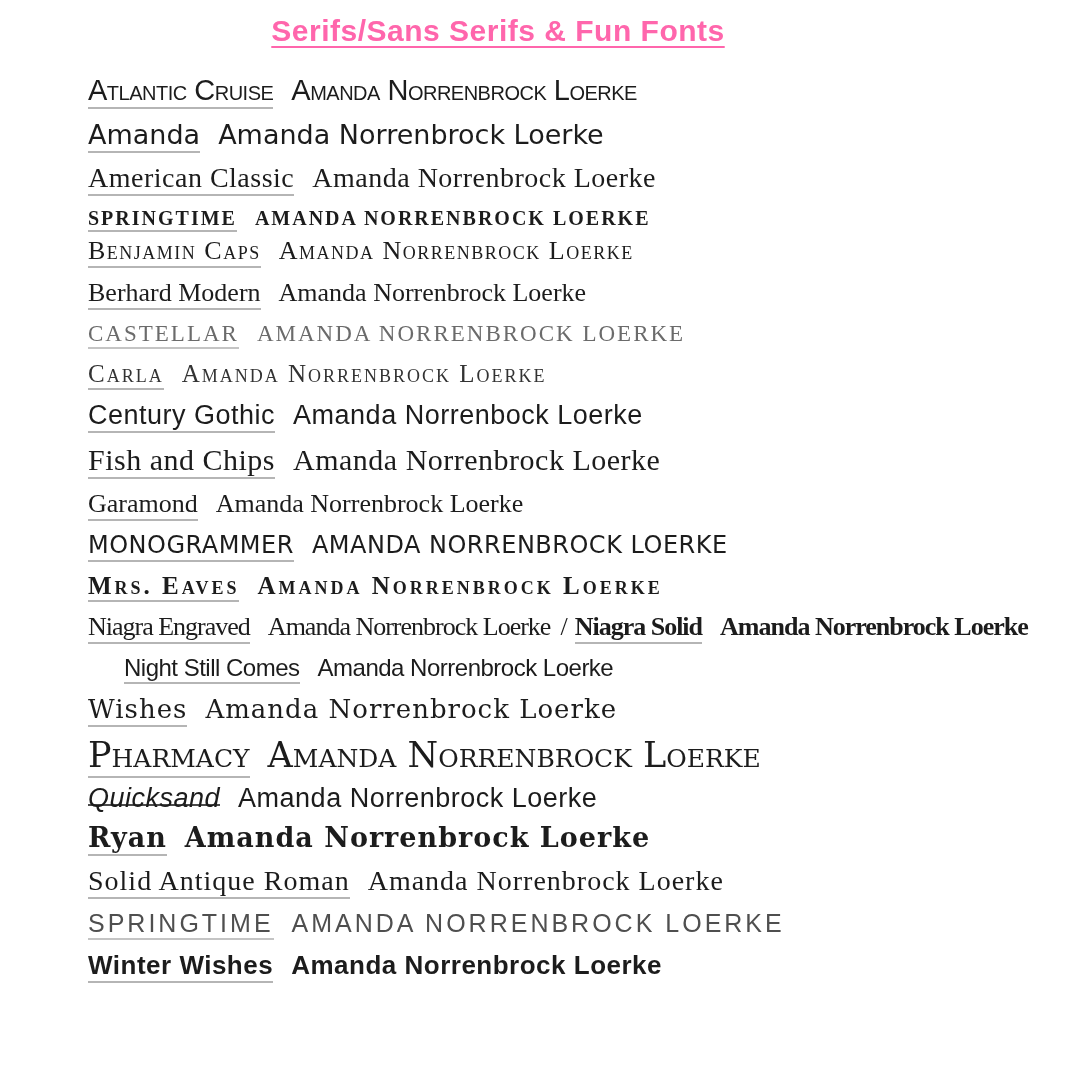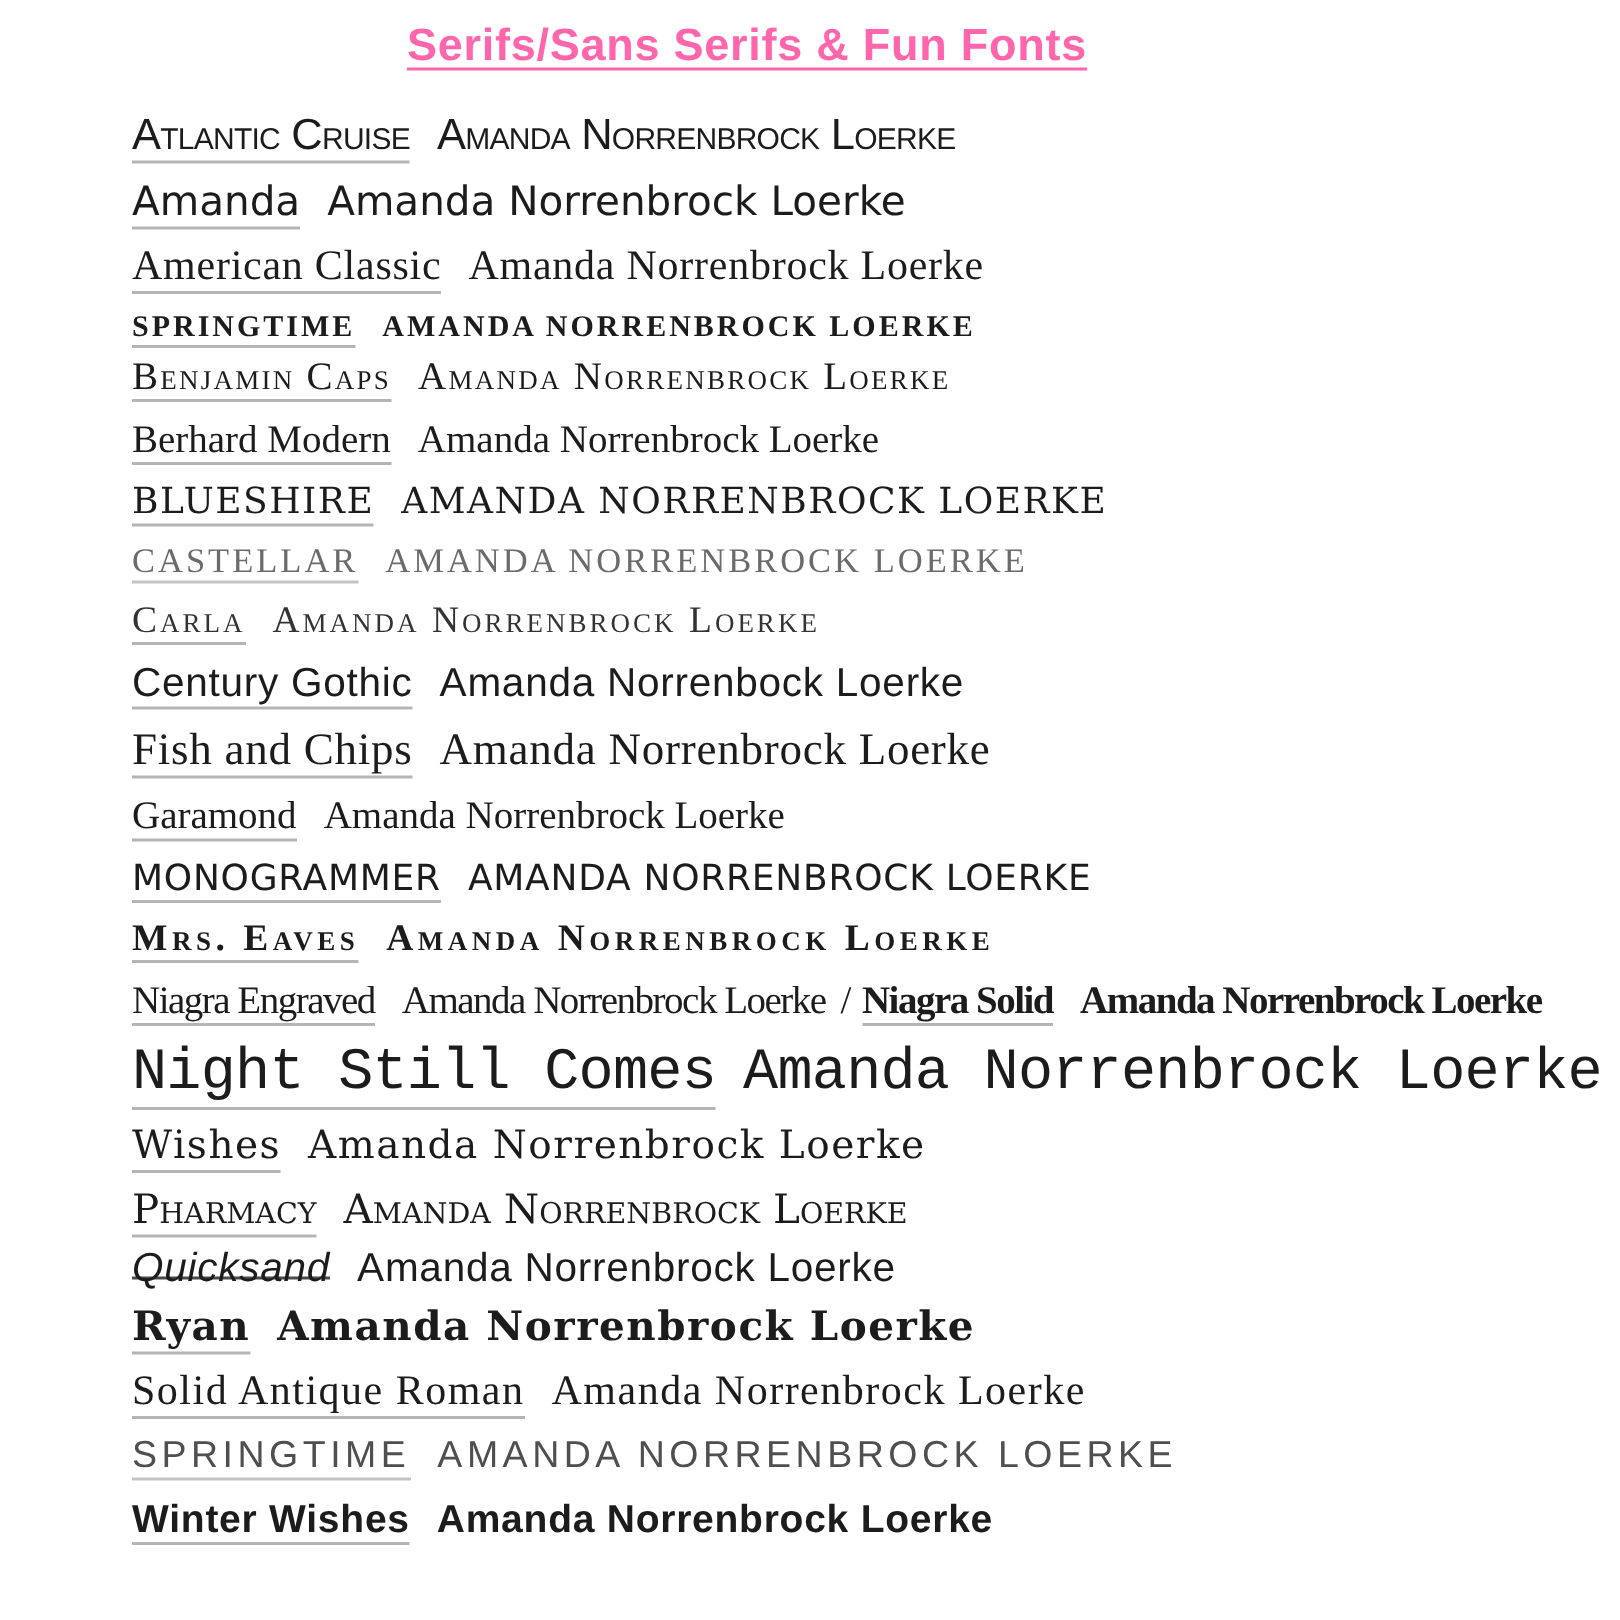--- a/index.html
+++ b/index.html
@@ -58,23 +58,23 @@
   .r8  { font-family: "Liberation Serif", serif; font-size: 23px; letter-spacing: 2px; color: #6b6b6b; }
   .r8 .name { border-color: #c4c4c4; }
   .r9  { font-family: "Liberation Serif", serif; font-variant: small-caps; font-size: 25px; letter-spacing: 2px; color: #333; }
   .r10 { font-family: "Liberation Sans", sans-serif; font-size: 27px; letter-spacing: 0.5px; }
   .r11 { font-family: "Liberation Serif", serif; font-size: 30px; letter-spacing: 0.5px; font-weight: 400; }
   .r12 { font-family: "Liberation Serif", serif; font-size: 26px; }
   .r13 { font-family: "DejaVu Sans", sans-serif; font-size: 24px; letter-spacing: 0.5px; }
   .r14 { font-family: "Liberation Serif", serif; font-variant: small-caps; font-size: 25px; font-weight: 700; letter-spacing: 3px; }
   .r15 { font-family: "Liberation Serif", serif; font-size: 26px; letter-spacing: -1px; }
   .r15 .seg2 { font-weight: 700; }
-  .r16 { font-family: Liberation Mono, monospace; font-size: 39px; letter-spacing: -0.5px; }
+  .r16 { font-family: Liberation Sans, sans-serif; font-size: 24px; letter-spacing: -0.5px; margin-left: 36px; }
   .r17 { font-family: "DejaVu Serif", serif; font-size: 26px; letter-spacing: 1px; }
-  .r18 { font-family: "DejaVu Serif", serif; font-variant: small-caps; font-size: 27px; margin-bottom: 12px; }
+  .r18 { font-family: "DejaVu Serif", serif; font-variant: small-caps; font-size: 35px; margin-bottom: 12px; }
   .r19 { font-family: "Liberation Sans", sans-serif; font-size: 27px; letter-spacing: 0.5px; margin-bottom: 12px; }
   .r19 .name {
     border-bottom: none;
     background: linear-gradient(#4a4a4a, #4a4a4a) 0 72% / 100% 2px no-repeat;
     font-style: italic;
   }
   .r20 { font-family: "DejaVu Serif", serif; font-size: 27px; font-weight: 700; letter-spacing: 1px; }
   .r21 { font-family: "Liberation Serif", serif; font-size: 28px; letter-spacing: 1px; }
   .r22 { font-family: "Liberation Sans", sans-serif; font-size: 25px; letter-spacing: 3px; color: #4f4f4f; }
   .r22 .name { border-color: #c4c4c4; }
@@ -87,21 +87,20 @@
   <h1 class="title" style="color: rgb(255, 102, 172);">
     <span>Serifs/Sans Serifs &amp; Fun Fonts</span>
   </h1>
   <div class="list">
       <div class="row r1"><span class="name seg1">Atlantic Cruise</span><span class="sample seg1">Amanda Norrenbrock Loerke</span></div>
       <div class="row r2"><span class="name seg1">Amanda</span><span class="sample seg1">Amanda Norrenbrock Loerke</span></div>
       <div class="row r3"><span class="name seg1">American Classic</span><span class="sample seg1">Amanda Norrenbrock Loerke</span></div>
       <div class="row r4"><span class="name seg1">SPRINGTIME</span><span class="sample seg1">AMANDA NORRENBROCK LOERKE</span></div>
       <div class="row r5"><span class="name seg1">Benjamin Caps</span><span class="sample seg1">Amanda Norrenbrock Loerke</span></div>
       <div class="row r6"><span class="name seg1">Berhard Modern</span><span class="sample seg1">Amanda Norrenbrock Loerke</span></div>
-      <div class="row r7"><span class="name seg1">BLUESHIRE</span><span class="sample seg1">AMANDA NORRENBROCK LOERKE</span></div>
       <div class="row r8"><span class="name seg1">CASTELLAR</span><span class="sample seg1">AMANDA NORRENBROCK LOERKE</span></div>
       <div class="row r9"><span class="name seg1">Carla</span><span class="sample seg1">Amanda Norrenbrock Loerke</span></div>
       <div class="row r10"><span class="name seg1">Century Gothic</span><span class="sample seg1">Amanda Norrenbock Loerke</span></div>
       <div class="row r11"><span class="name seg1">Fish and Chips</span><span class="sample seg1">Amanda Norrenbrock Loerke</span></div>
       <div class="row r12"><span class="name seg1">Garamond</span><span class="sample seg1">Amanda Norrenbrock Loerke</span></div>
       <div class="row r13"><span class="name seg1">MONOGRAMMER</span><span class="sample seg1">AMANDA NORRENBROCK LOERKE</span></div>
       <div class="row r14"><span class="name seg1">Mrs. Eaves</span><span class="sample seg1">Amanda Norrenbrock Loerke</span></div>
       <div class="row r15"><span class="name seg1">Niagra Engraved</span><span class="sample seg1">Amanda Norrenbrock Loerke</span><span class="sep">/</span><span class="name seg2">Niagra Solid</span><span class="sample seg2">Amanda Norrenbrock Loerke</span></div>
       <div class="row r16"><span class="name seg1">Night Still Comes</span><span class="sample seg1">Amanda Norrenbrock Loerke</span></div>
       <div class="row r17"><span class="name seg1">Wishes</span><span class="sample seg1">Amanda Norrenbrock Loerke</span></div>

